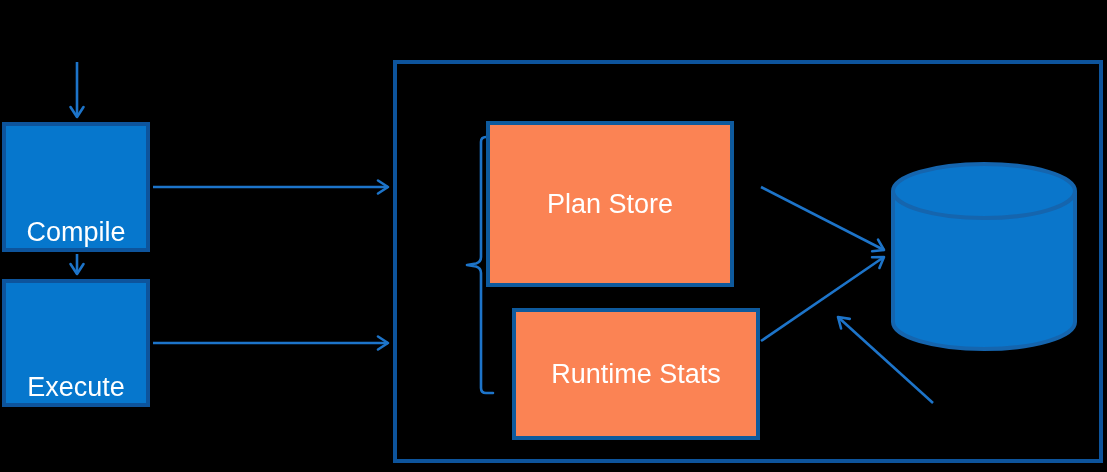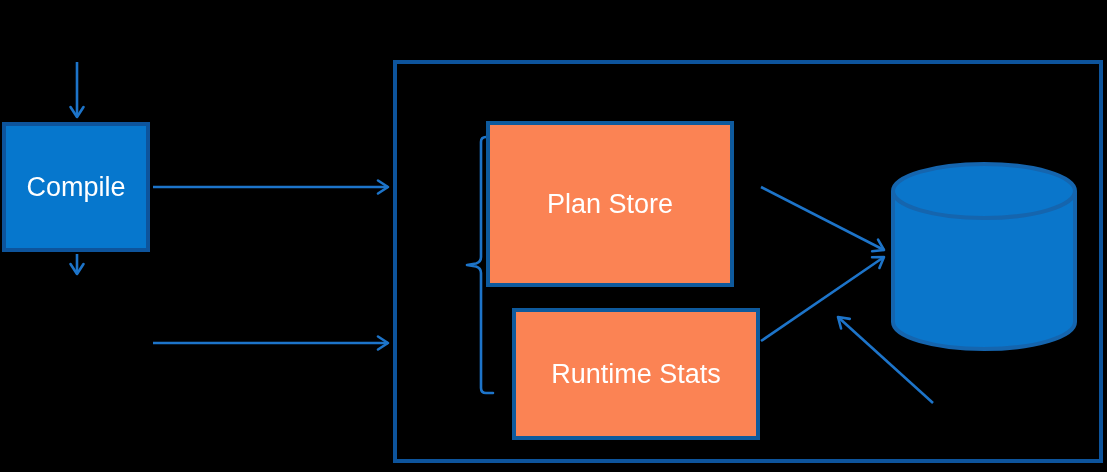--- a/index.html
+++ b/index.html
@@ -28,20 +28,21 @@
     box-sizing:border-box;
     display:flex;align-items:center;justify-content:center;
     color:var(--text);
     font-size:27px;
     font-weight:400;
     text-align:center;
   }
   .process{
     background:var(--process-box-fill);
     border:4px solid var(--process-box-border);
+    align-items:flex-end;
   }
   .store{
     background:var(--store-box-fill);
     border:4px solid var(--store-box-border);
   }
   .node-compile{left:2px;top:122px;width:148px;height:130px;}
   .node-execute{left:2px;top:279px;width:148px;height:128px;}
   .node-plan-store{left:486px;top:121px;width:248px;height:166px;}
   .node-runtime-stats{left:512px;top:276px;width:248px;height:132px;margin-top:32px;}
   .container-box{
@@ -86,20 +87,23 @@
       <path d="M893,191 L893,322 A91,27 0 0 0 1075,322 L1075,191" style="fill:var(--cylinder-fill);stroke:var(--cylinder-border)" stroke-width="4"></path>
       <ellipse cx="984" cy="191" rx="91" ry="27" style="fill:var(--cylinder-fill);stroke:var(--cylinder-border)" stroke-width="4"></ellipse>
     </g>
   </svg>
 
   <div class="container-box"></div>
 
   <div class="node process node-compile">
     <span>Compile</span>
   </div>
+  <div class="node process node-execute">
+    <span>Execute</span>
+  </div>
 
   <div class="node store node-plan-store">
     <span>Plan Store</span>
   </div>
   <div class="node store node-runtime-stats">
     <span>Runtime Stats</span>
   </div>
 
 
 </div>

